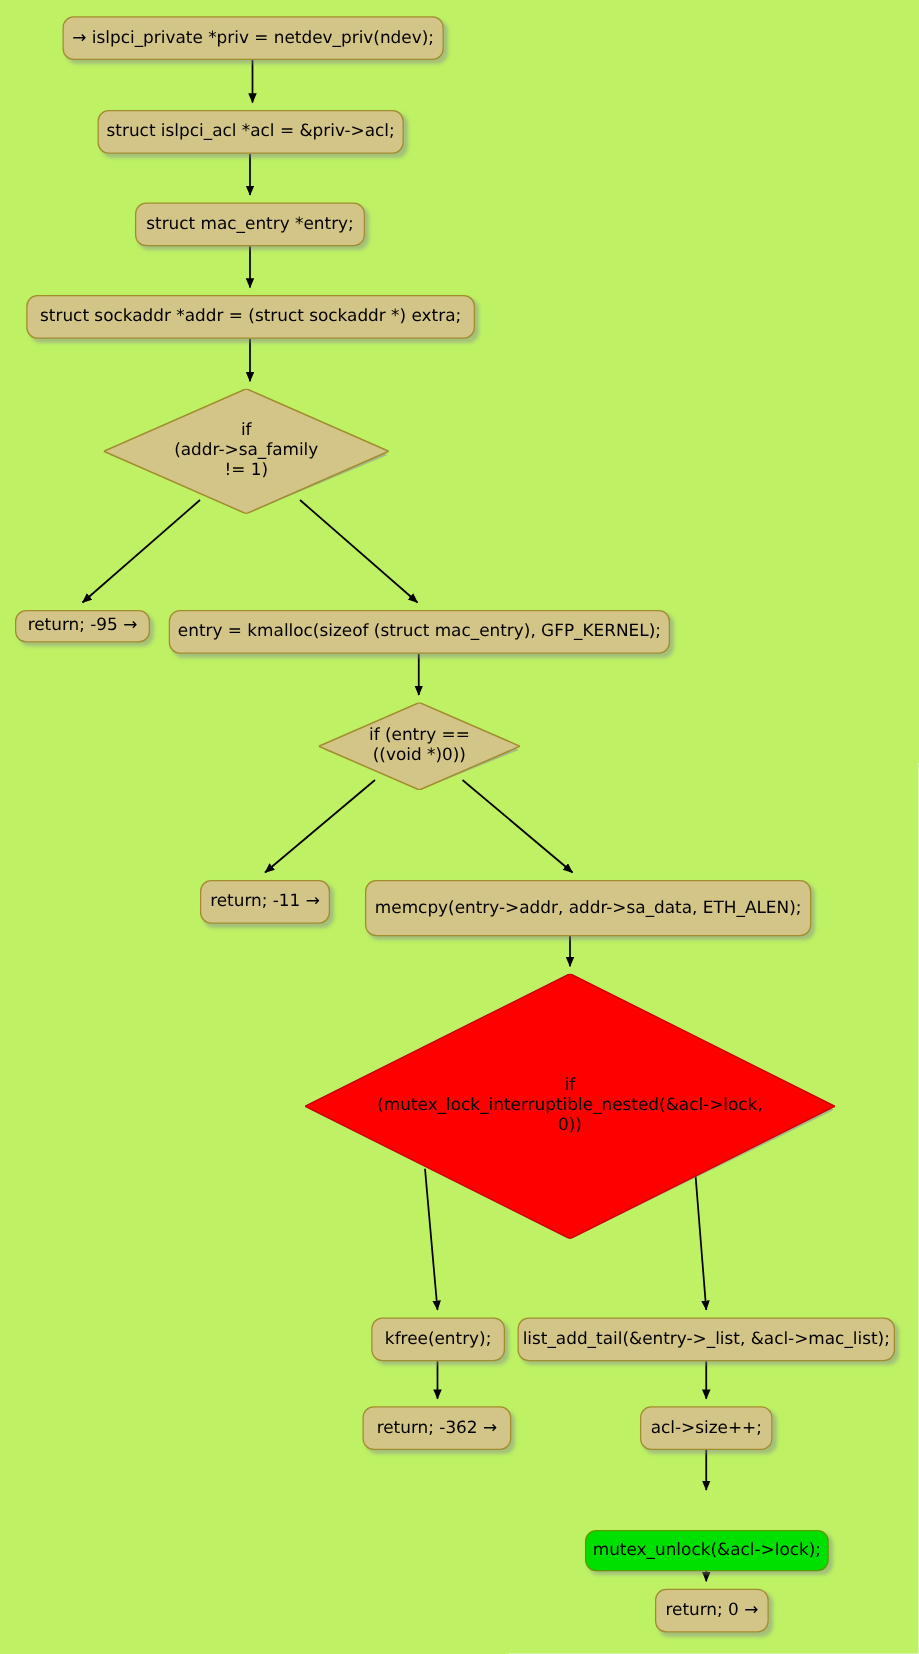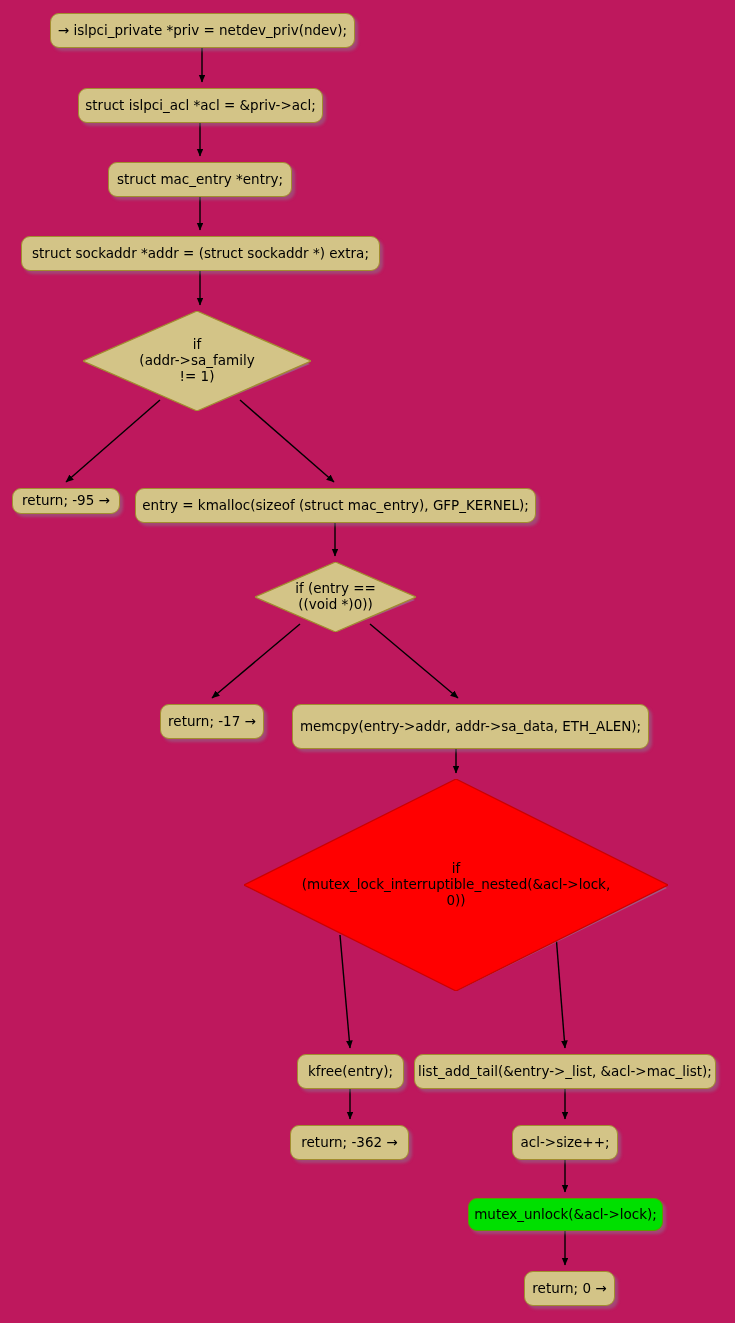--- a/index.html
+++ b/index.html
@@ -7,21 +7,21 @@
     padding: 0;
     background: #ffffff;
   }
   body {
     font-family: "DejaVu Sans", sans-serif;
   }
   #canvas {
     position: relative;
     width: 735px;
     height: 1323px;
-    background: #be185d;
+    background: #bef264;
     overflow: hidden;
   }
   #edges {
     position: absolute;
     left: 0;
     top: 0;
     width: 735px;
     height: 1323px;
     pointer-events: none;
   }
@@ -40,20 +40,21 @@
   .node.rect {
     background: #d3c487;
     border: 1.5px solid #a28d2e;
     border-radius: 9px;
     box-shadow: 3px 3px 3px rgba(130,130,150,0.45);
     padding: 0 9px;
   }
   .node.rect.green {
     background: #00e000;
     border: 1.5px solid #5a9c00;
+    margin-top: 26px;
   }
   .node.diamond {
     background: transparent;
     border: none;
     box-shadow: none;
   }
   .diamond-shape {
     position: absolute;
     left: 0;
     top: 0;
@@ -107,21 +108,21 @@
         </svg><div class="diamond-label">if
 (addr-&gt;sa_family
 != 1)</div></div>
       <div class="node rect" style="left: 12px; top: 488px; width: 108px; height: 26px;"><span>return; -95 →</span></div>
       <div class="node rect" style="left: 135px; top: 488px; width: 401px; height: 35px;"><span>entry = kmalloc(sizeof (struct mac_entry), GFP_KERNEL);</span></div>
       <div class="node diamond" style="left: 255px; top: 562px; width: 161px; height: 70px;"><svg class="diamond-shape" viewBox="0 0 161 70" preserveAspectRatio="none">
           <polygon points="83.5,4 160,38 83.5,69 5,38" fill="rgba(140,140,165,0.55)"></polygon>
           <polygon points="80.5,0 161,35 80.5,70 0,35" fill="#d3c487" stroke="#a28d2e" stroke-width="1.2"></polygon>
         </svg><div class="diamond-label">if (entry ==
 ((void *)0))</div></div>
-      <div class="node rect" style="left: 160px; top: 704px; width: 104px; height: 35px;"><span>return; -17 →</span></div>
+      <div class="node rect" style="left: 160px; top: 704px; width: 104px; height: 35px;"><span>return; -11 →</span></div>
       <div class="node rect" style="left: 292px; top: 704px; width: 357px; height: 45px;"><span>memcpy(entry-&gt;addr, addr-&gt;sa_data, ETH_ALEN);</span></div>
       <div class="node diamond" style="left: 244px; top: 779px; width: 424px; height: 212px;"><svg class="diamond-shape" viewBox="0 0 424 212" preserveAspectRatio="none">
           <polygon points="215,4 423,109 215,211 5,109" fill="rgba(140,140,165,0.55)"></polygon>
           <polygon points="212,0 424,106 212,212 0,106" fill="#ff0000" stroke="#cc0000" stroke-width="1.2"></polygon>
         </svg><div class="diamond-label">if
 (mutex_lock_interruptible_nested(&amp;acl-&gt;lock,
 0))</div></div>
       <div class="node rect" style="left: 297px; top: 1054px; width: 107px; height: 35px;"><span>kfree(entry);</span></div>
       <div class="node rect" style="left: 414px; top: 1054px; width: 302px; height: 35px;"><span>list_add_tail(&amp;entry-&gt;_list, &amp;acl-&gt;mac_list);</span></div>
       <div class="node rect" style="left: 290px; top: 1125px; width: 119px; height: 35px;"><span>return; -362 →</span></div>

